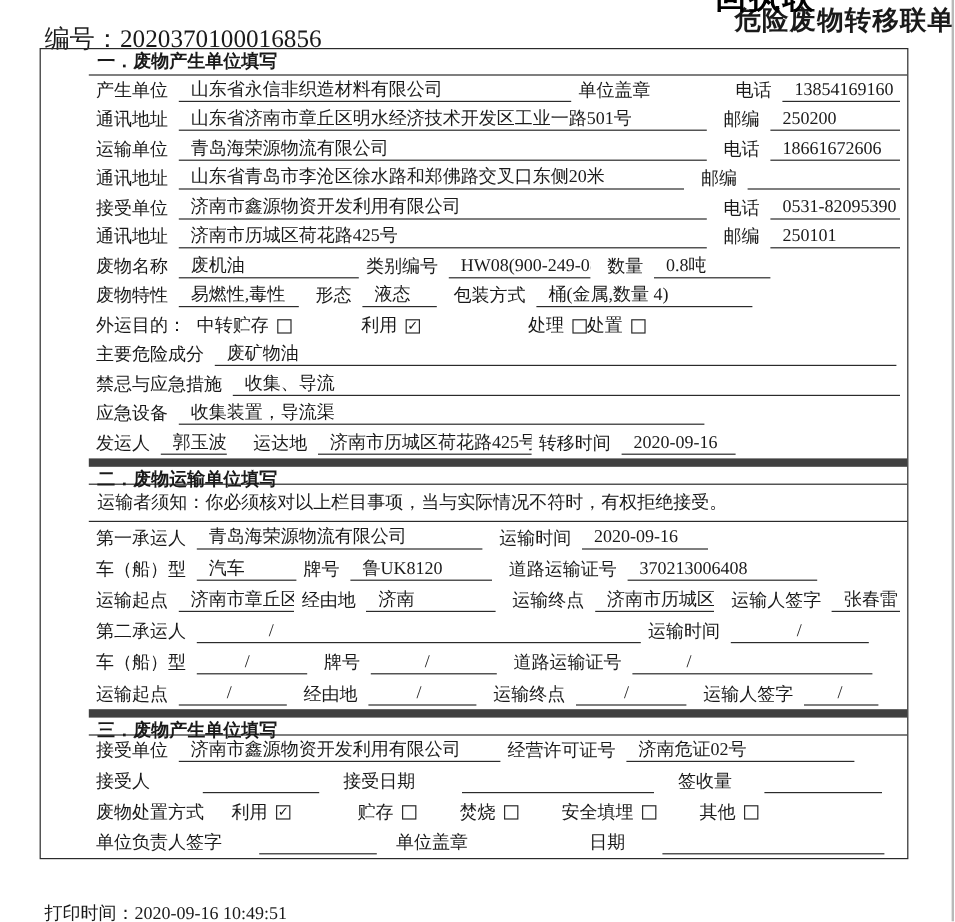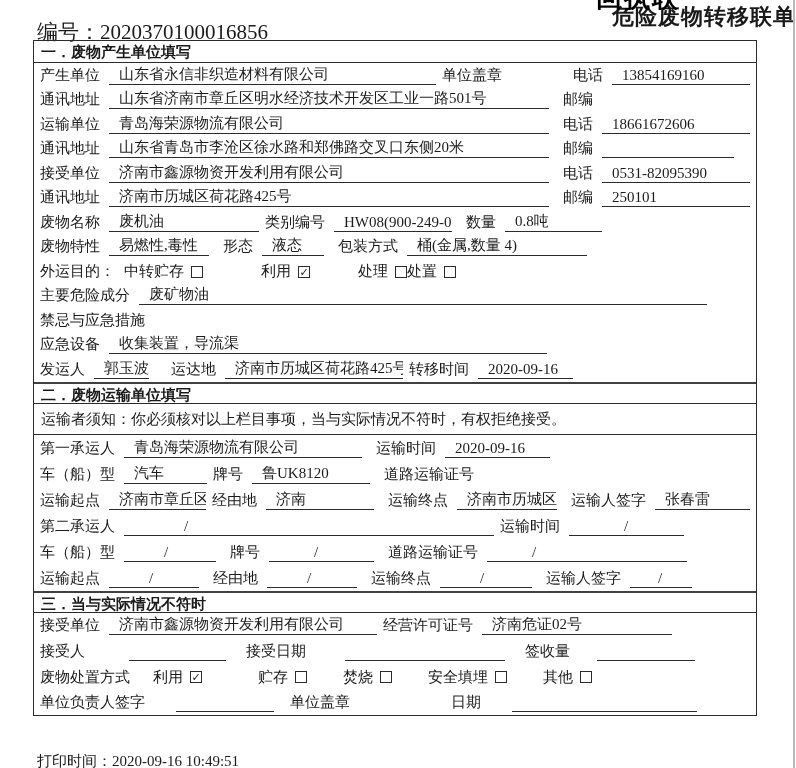--- a/index.html
+++ b/index.html
@@ -27,28 +27,29 @@
   .stamp-clip span {
     display:block; margin-top:-19px;
     font-size:26px; font-weight:bold; color:#000;
     font-family:"Liberation Sans","DejaVu Sans",sans-serif;
     letter-spacing:2px;
   }
   .form {
     position:absolute; left:33px; top:40px; width:724px;
     border:1px solid #2b2b2b;
     font-size:15px;
+    padding-left:40px;
   }
   .sec-h {
     border-bottom:1px solid #2b2b2b;
     font-weight:bold; font-size:15px;
     height:22px; line-height:21px; padding:0 7px;
     font-family:"Liberation Sans","DejaVu Sans",sans-serif;
   }
-  .sec-h.mid { border-top:2px solid #404040; }
+  .sec-h.mid { border-top:7px solid #404040; }
   .note {
     height:31px; line-height:30px; padding:0 7px;
     border-bottom:1px solid #2b2b2b; white-space:nowrap;
   }
   .row {
     display:flex; align-items:flex-end;
     height:24.5px; padding:0 6px 3px 6px;
     white-space:nowrap;
   }
   .s2 .row { height:26px; }
@@ -98,20 +99,21 @@
       <span class="ul" style="width:327px">山东省永信非织造材料有限公司</span>
       <span class="lbl gap6">单位盖章</span>
       <span class="lbl" style="margin-left:62px">电话</span>
       <span class="ul fill">13854169160</span>
     </div>
 
     <div class="row">
       <span class="lbl">通讯地址</span>
       <span class="ul" style="width:440px">山东省济南市章丘区明水经济技术开发区工业一路501号</span>
       <span class="lbl gap14">邮编</span>
+      <span class="ul fill">250200</span>
     </div>
 
     <div class="row">
       <span class="lbl">运输单位</span>
       <span class="ul" style="width:440px">青岛海荣源物流有限公司</span>
       <span class="lbl gap14">电话</span>
       <span class="ul fill">18661672606</span>
     </div>
 
     <div class="row">
@@ -152,33 +154,34 @@
       <span class="lbl gap14">包装方式</span>
       <span class="ul" style="width:180px">桶(金属,数量 4)</span>
     </div>
 
     <div class="row">
       <span class="lbl">外运目的：</span>
       <span>中转贮存</span>
       <span class="cb"></span>
       <span style="margin-left:58px">利用</span>
       <span class="cb">✓</span>
-      <span style="margin-left:48px">处理</span>
+      <span style="margin-left:90px">处理</span>
       <span class="cb"></span>
       <span style="">处置</span>
       <span class="cb"></span>
     </div>
 
     <div class="row">
       <span class="lbl">主要危险成分</span>
       <span class="ul" style="width:568px">废矿物油</span>
     </div>
 
     <div class="row">
       <span class="lbl">禁忌与应急措施</span>
+      <span class="ul" style="width:575px">收集、导流</span>
     </div>
 
     <div class="row">
       <span class="lbl">应急设备</span>
       <span class="ul" style="width:438px">收集装置，导流渠</span>
     </div>
 
     <div class="row">
       <span class="lbl">发运人</span>
       <span class="ul" style="width:55px">郭玉波</span>
@@ -199,20 +202,21 @@
       <span class="lbl gap14">运输时间</span>
       <span class="ul" style="width:105px">2020-09-16</span>
     </div>
 
     <div class="row">
       <span class="lbl">车（船）型</span>
       <span class="ul" style="width:83px">汽车</span>
       <span class="lbl gap6">牌号</span>
       <span class="ul" style="width:118px">鲁UK8120</span>
       <span class="lbl gap14">道路运输证号</span>
+      <span class="ul" style="width:158px">370213006408</span>
     </div>
 
     <div class="row">
       <span class="lbl">运输起点</span>
       <span class="ul" style="width:97px">济南市章丘区</span>
       <span class="lbl gap6">经由地</span>
       <span class="ul" style="width:108px">济南</span>
       <span class="lbl gap14">运输终点</span>
       <span class="ul" style="width:100px">济南市历城区</span>
       <span class="lbl gap14">运输人签字</span>
@@ -240,21 +244,21 @@
       <span class="ul" style="width:90px;padding-left:40px">/</span>
       <span class="lbl gap14">经由地</span>
       <span class="ul" style="width:90px;padding-left:40px">/</span>
       <span class="lbl gap14">运输终点</span>
       <span class="ul" style="width:92px;padding-left:40px">/</span>
       <span class="lbl gap14">运输人签字</span>
       <span class="ul" style="width:62px;padding-left:28px">/</span>
     </div>
   </div>
 
-  <div class="sec-h mid">三．当与实际情况不符时</div>
+  <div class="sec-h mid">三．废物产生单位填写</div>
   <div class="s3">
 
     <div class="row">
       <span class="lbl">接受单位</span>
       <span class="ul" style="width:268px">济南市鑫源物资开发利用有限公司</span>
       <span class="lbl gap6">经营许可证号</span>
       <span class="ul" style="width:190px">济南危证02号</span>
     </div>
 
     <div class="row">

